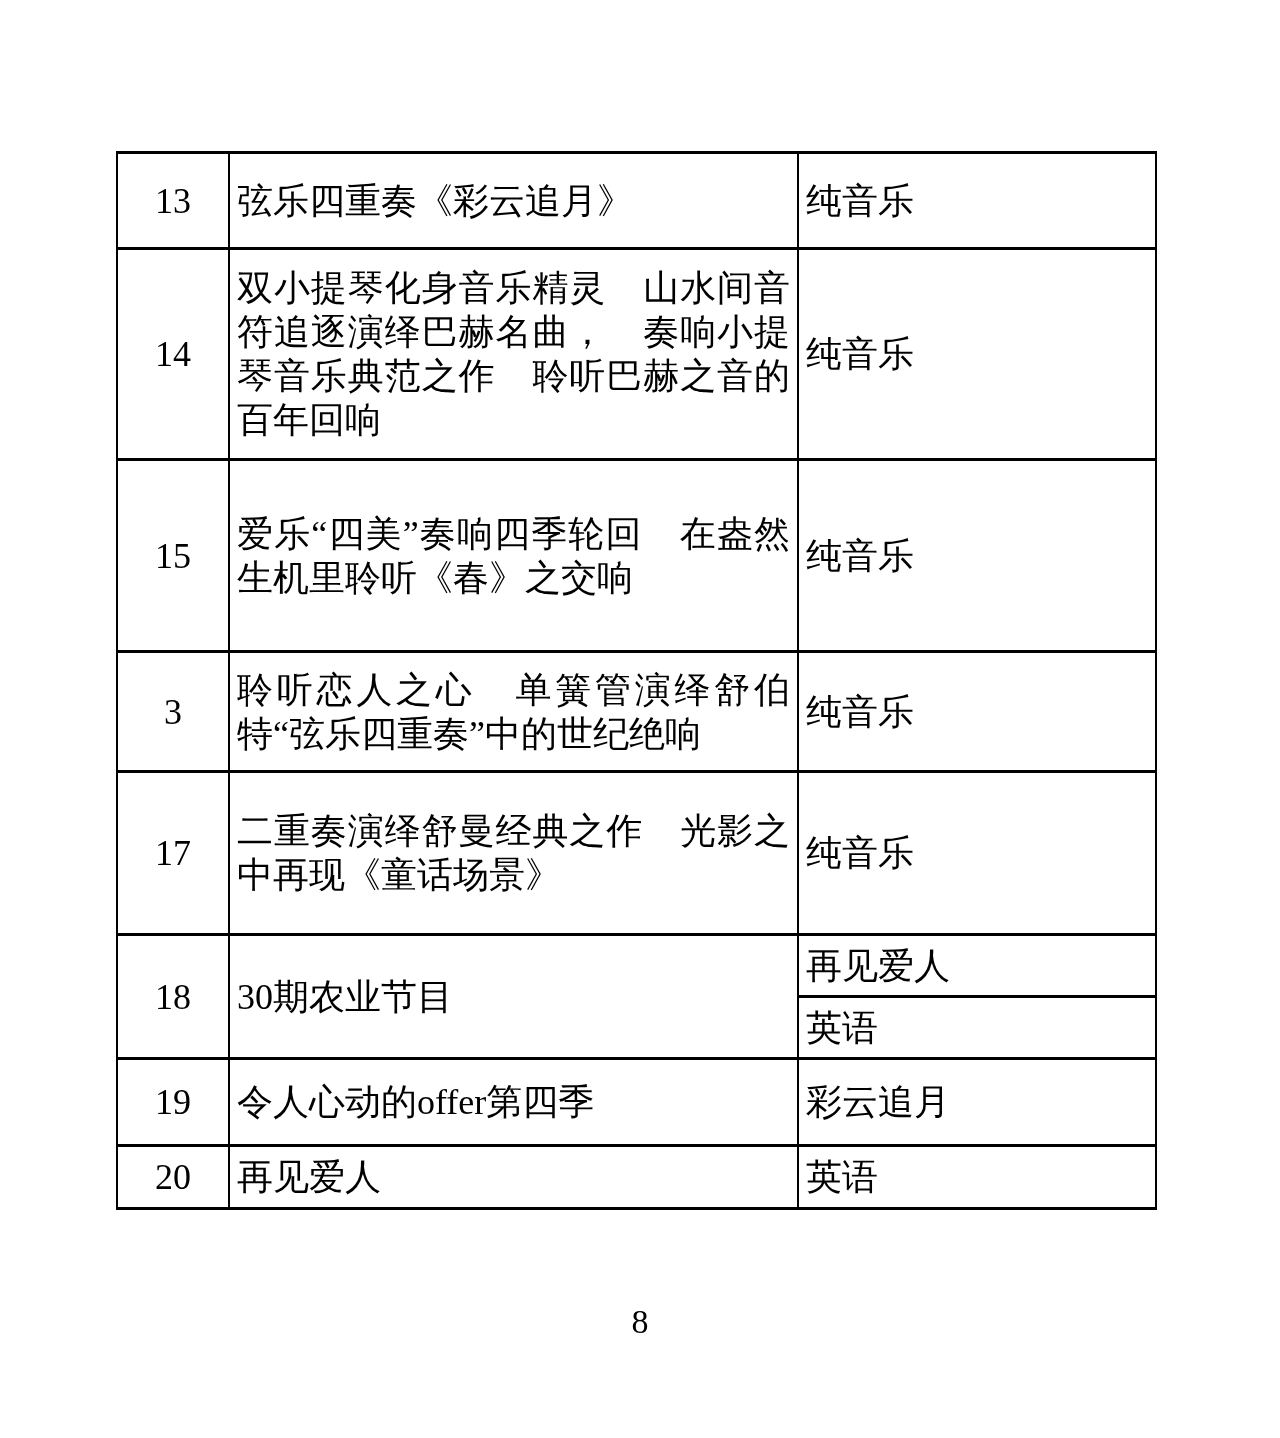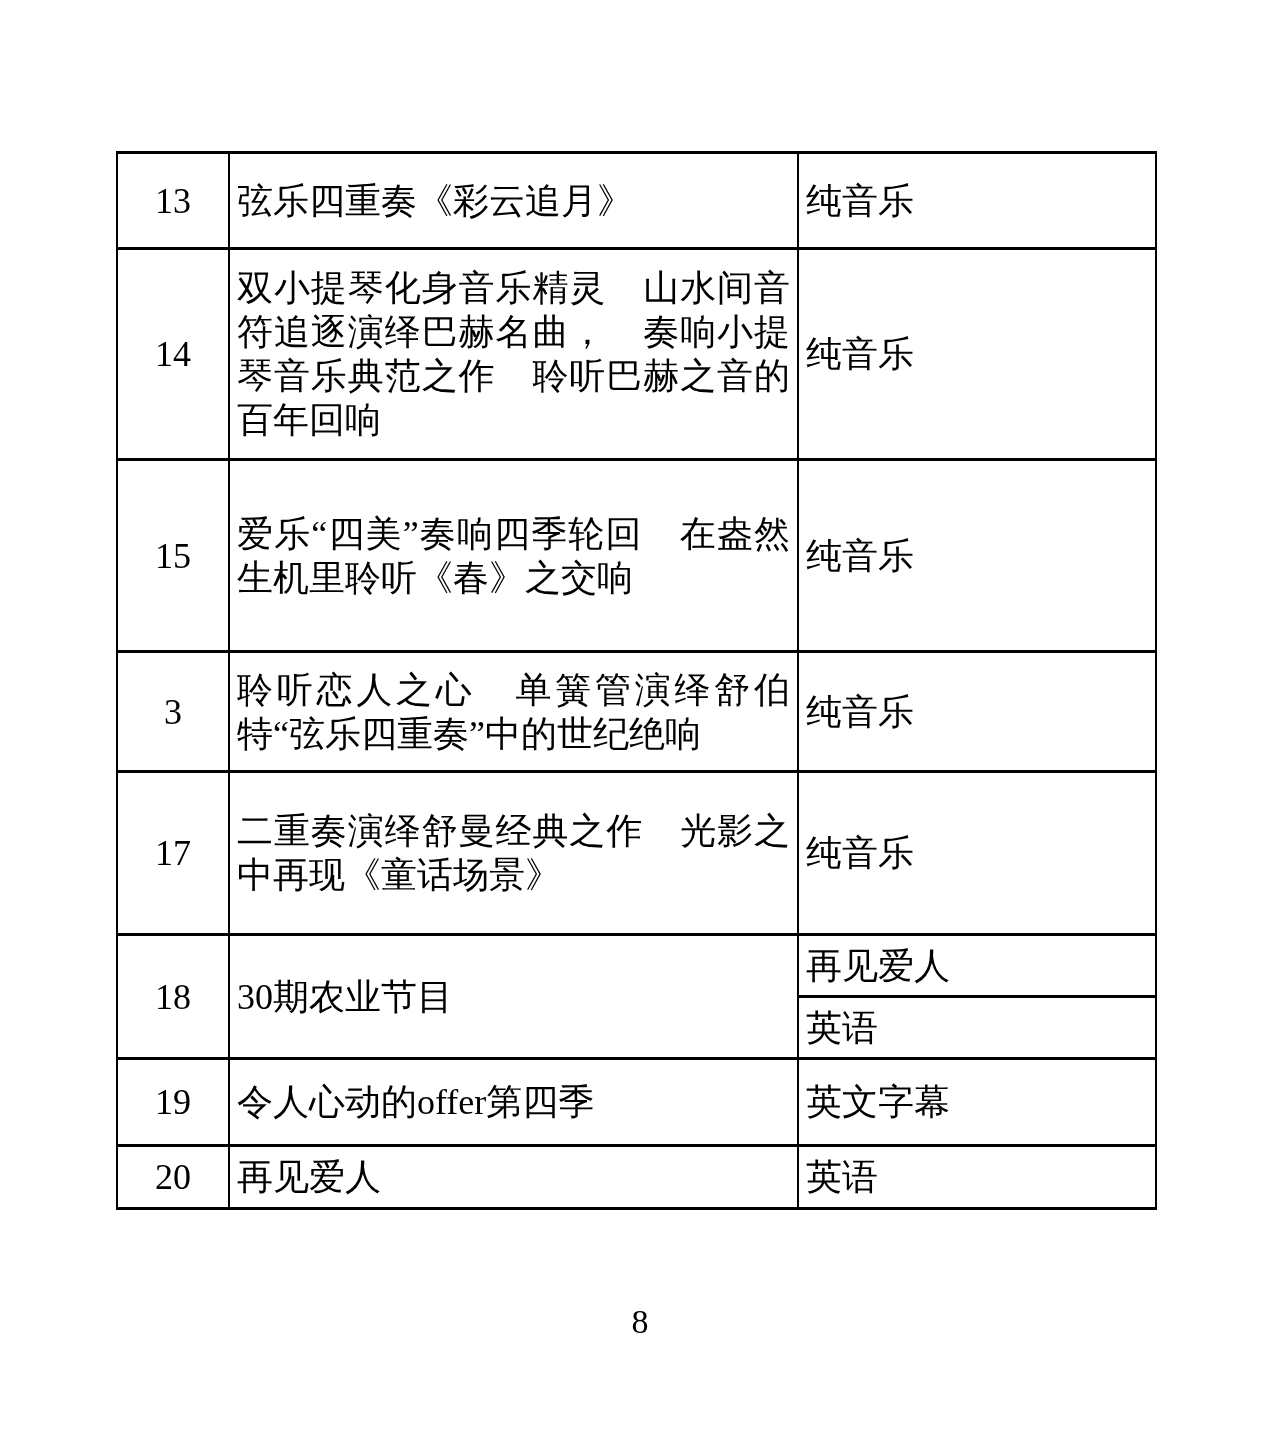--- a/index.html
+++ b/index.html
@@ -100,21 +100,21 @@
         <td class="num" rowspan="2">18</td>
         <td class="desc center" rowspan="2">30期农业节目</td>
         <td class="lang">再见爱人</td>
       </tr>
       <tr class="r18b">
         <td class="lang">英语</td>
       </tr>
       <tr class="r19">
         <td class="num">19</td>
         <td class="desc center">令人心动的offer第四季</td>
-        <td class="lang">英文字幕</td>
+        <td class="lang">彩云追月</td>
       </tr>
       <tr class="r20">
         <td class="num">20</td>
         <td class="desc center">再见爱人</td>
         <td class="lang">英语</td>
       </tr>
     </tbody>
   </table>
 
   <div class="page-number">8</div>

